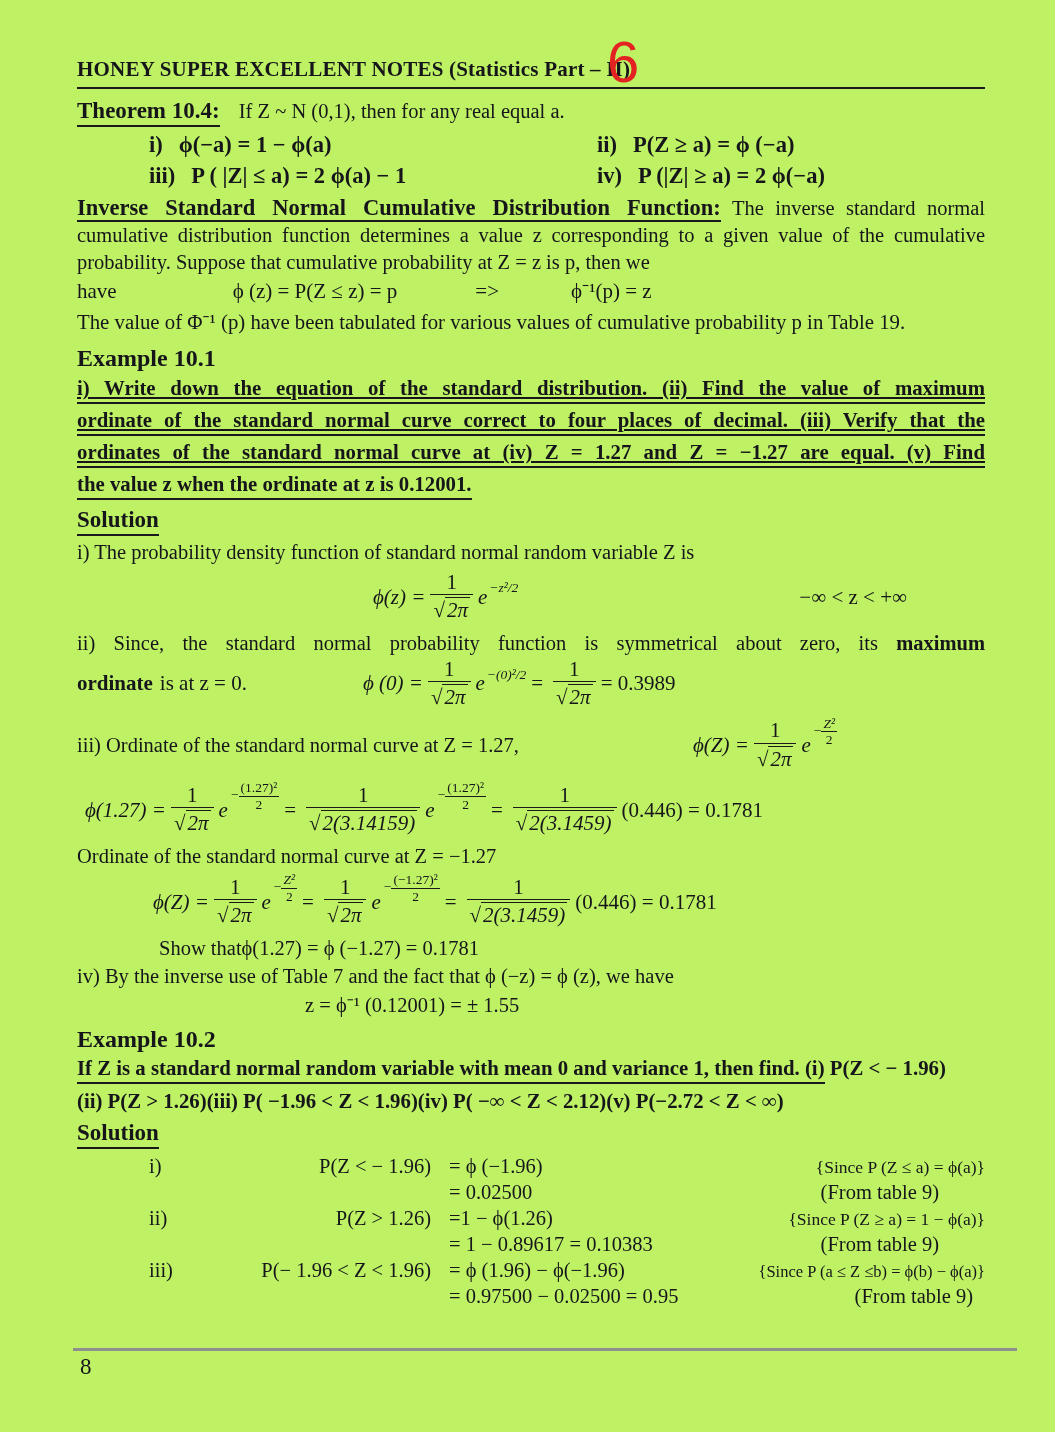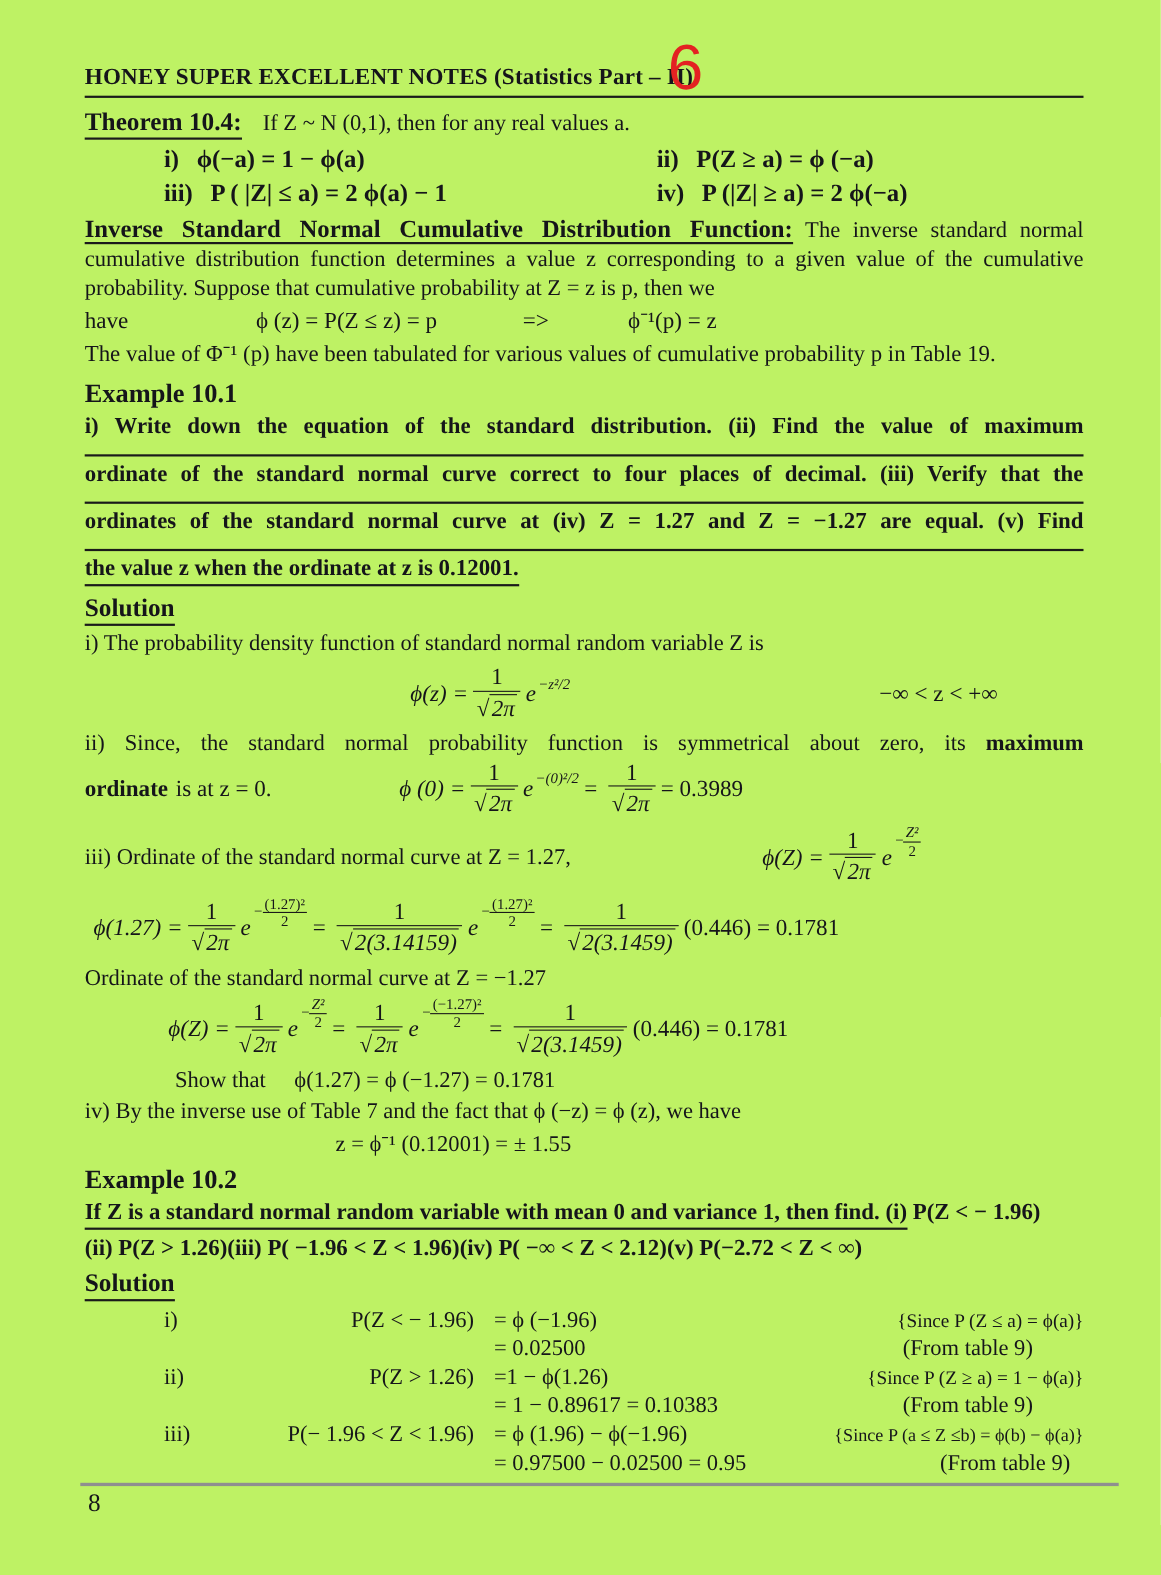--- a/index.html
+++ b/index.html
@@ -31,21 +31,21 @@
   .have-line .arrow { margin-left:78px; }
   .have-line .f2 { margin-left:72px; }
   .tabulated { margin-top:3px; font-size:20.8px; }
 
   
   .ex-title { font-weight:bold; font-size:24px; margin-top:10px; }
   .sol-label { font-weight:bold; font-size:23px; border-bottom:2.5px solid #1a1a1a; display:inline-block; margin-top:7px; padding-bottom:1px; }
 
   
   .qline { font-weight:bold; font-size:20.8px; border-bottom:2px solid #1a1a1a;
-           padding-bottom:13px; margin-top:4px; text-align:justify; text-align-last:justify; }
+           padding-bottom:2px; margin-top:4px; text-align:justify; text-align-last:justify;text-decoration:underline; }
   .qline-last { font-weight:bold; font-size:20.8px; margin-top:4px; }
   .qline-last .ul { border-bottom:2px solid #1a1a1a; display:inline-block; padding-bottom:2px; }
 
   .bodyline { font-size:20.5px; margin-top:5px; }
   .just { text-align:justify; text-align-last:justify; }
 
   
   .fline { display:flex; align-items:center; font-size:21px; }
   .it { font-style:italic; }
   .frac { display:inline-block; text-align:center; vertical-align:middle; margin:0 5px; }
@@ -79,21 +79,21 @@
 <div class="page">
   <div class="content">
 
     <div class="hdr">
       <span class="hdr-title">HONEY SUPER EXCELLENT NOTES (Statistics Part – II)</span>
       <span class="corner-num">6</span>
     </div>
 
     <div class="thm">
       <span class="thm-label">Theorem 10.4:</span>
-      <span class="thm-intro">If Z ~ N (0,1), then for any real values a.</span>
+      <span class="thm-intro">If Z ~ N (0,1), then for any real equal a.</span>
       <div class="thm-grid">
         <div class="thm-cell">
           <span>i)</span>
           <span>ϕ(−a) = 1 − ϕ(a)</span>
         </div>
         <div class="thm-cell c2">
           <span>ii)</span>
           <span>P(Z ≥ a) = ϕ (−a)</span>
         </div>
         <div class="thm-cell">
@@ -216,21 +216,21 @@
       <span class="it">e</span>
       <span class="stexp"><span>−</span><span class="sf"><span class="sfn">(−1.27)²</span><span class="sfd">2</span></span></span>
       <span class="g">=</span>
       <span class="frac">
         <span class="fnum">1</span>
         <span class="fden"><span>√</span><span class="rad">2(3.1459)</span></span>
       </span>
       <span>(0.446) = 0.1781</span>
     </div>
 
-    <div class="bodyline" style="margin-top:9px; padding-left:82px; display:flex; gap:26px;text-align:center;">
+    <div class="bodyline" style="margin-top:9px; padding-left:82px; display:flex; text-align:center;">
       <span>Show that</span>
       <span>ϕ(1.27) = ϕ (−1.27) = 0.1781</span>
     </div>
 
     <div class="bodyline">iv)  By the inverse use of Table 7 and the fact that ϕ (−z) = ϕ (z), we have</div>
     <div class="bodyline" style="padding-left:228px; margin-top:2px;">z = ϕ⁻¹ (0.12001) = ± 1.55</div>
 
     <div class="ex-title" style="margin-top:8px;">Example 10.2</div>
     <div class="qline-last" style="margin-top:3px; white-space:nowrap;">
       <span class="ul">If Z is a standard normal random variable with mean 0 and variance 1, then find. (i)</span>

